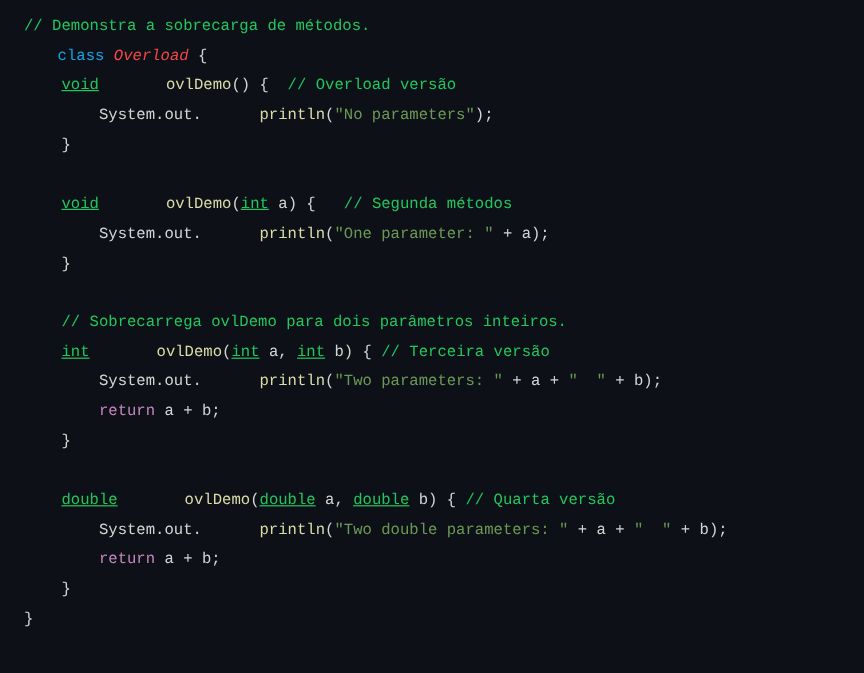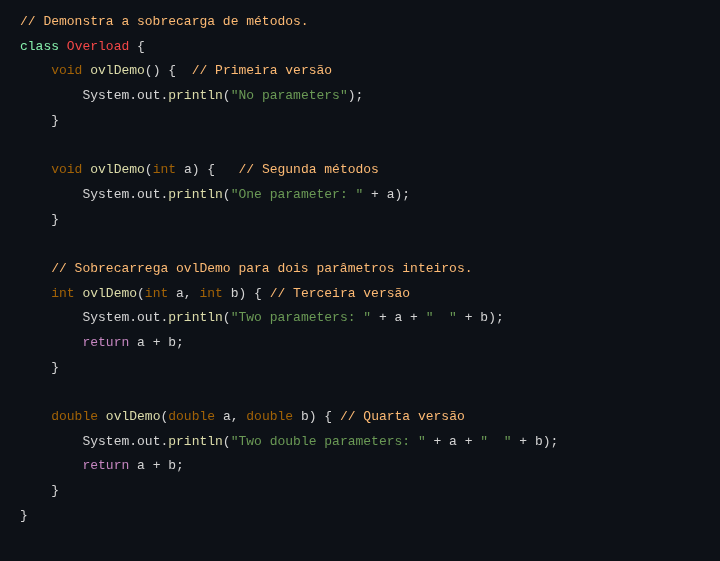--- a/index.html
+++ b/index.html
@@ -8,37 +8,37 @@
       font-family: Consolas, 'Courier New', monospace;
       font-size: 13px;
       line-height: 1.9;
       padding: 10px 20px;
       color: #d4d4d4;
       width: 720px;
       height: 561px;
       overflow: hidden;
     }
     .line { white-space: pre; }
-    .comment { color: #fdba74; }
-    .keyword { color: #86efac; }
-    .classname { color: #f44747; }
-    .method { color: #dcdcaa; }
-    .type { color: #a16207; }
+    .comment { color: #22c55e; }
+    .keyword { color: #0ea5e9; margin-left: 28px; }
+    .classname { color: #f44747; font-style: italic; }
+    .method { color: #dcdcaa; margin-left: 48px; }
+    .type { color: #22c55e; text-decoration: underline; }
     .string { color: #6a9955; }
     .punct { color: #d4d4d4; }
     .obj { color: #d4d4d4; }
     .flow { color: #c586c0; }
   </style>
 </head>
 <body>
 
 <div>
 <div class="line"><span class="comment">// Demonstra a sobrecarga de métodos.</span></div>
 <div class="line"><span class="keyword">class</span> <span class="classname">Overload</span><span class="punct"> {</span></div>
-<div class="line">    <span class="type">void</span> <span class="method">ovlDemo</span><span class="punct">() {  </span><span class="comment">// Primeira versão</span></div>
+<div class="line">    <span class="type">void</span> <span class="method">ovlDemo</span><span class="punct">() {  </span><span class="comment">// Overload versão</span></div>
 <div class="line">        <span class="obj">System.out.</span><span class="method">println</span><span class="punct">(</span><span class="string">"No parameters"</span><span class="punct">);</span></div>
 <div class="line">    <span class="punct">}</span></div>
 <div class="line"> </div>
 <div class="line">    <span class="type">void</span> <span class="method">ovlDemo</span><span class="punct">(</span><span class="type">int</span><span class="punct"> a</span><span class="punct">) {   </span><span class="comment">// Segunda métodos</span></div>
 <div class="line">        <span class="obj">System.out.</span><span class="method">println</span><span class="punct">(</span><span class="string">"One parameter: "</span><span class="punct"> + a);</span></div>
 <div class="line">    <span class="punct">}</span></div>
 <div class="line"> </div>
 <div class="line">    <span class="comment">// Sobrecarrega ovlDemo para dois parâmetros inteiros.</span></div>
 <div class="line">    <span class="type">int</span> <span class="method">ovlDemo</span><span class="punct">(</span><span class="type">int</span><span class="punct"> a, </span><span class="type">int</span><span class="punct"> b) { </span><span class="comment">// Terceira versão</span></div>
 <div class="line">        <span class="obj">System.out.</span><span class="method">println</span><span class="punct">(</span><span class="string">"Two parameters: "</span><span class="punct"> + a + </span><span class="string">"  "</span><span class="punct"> + b);</span></div>

